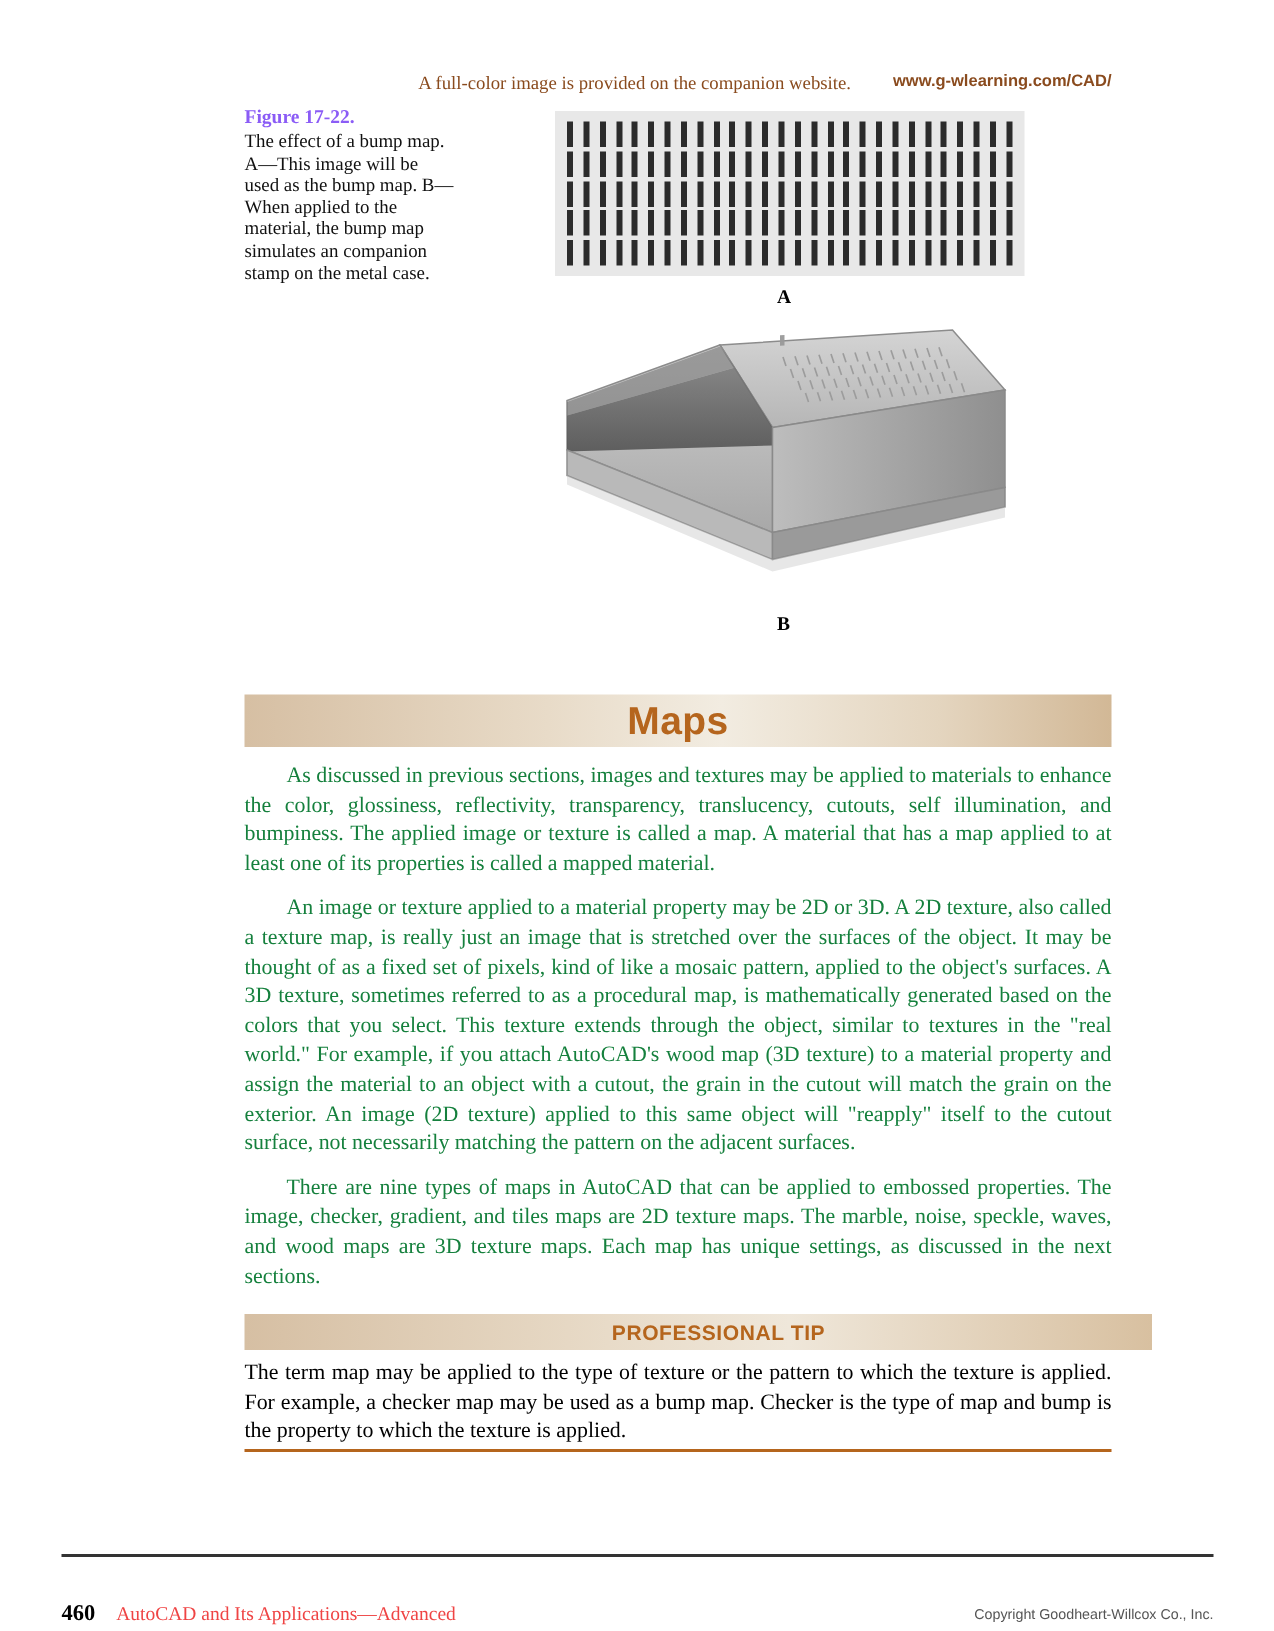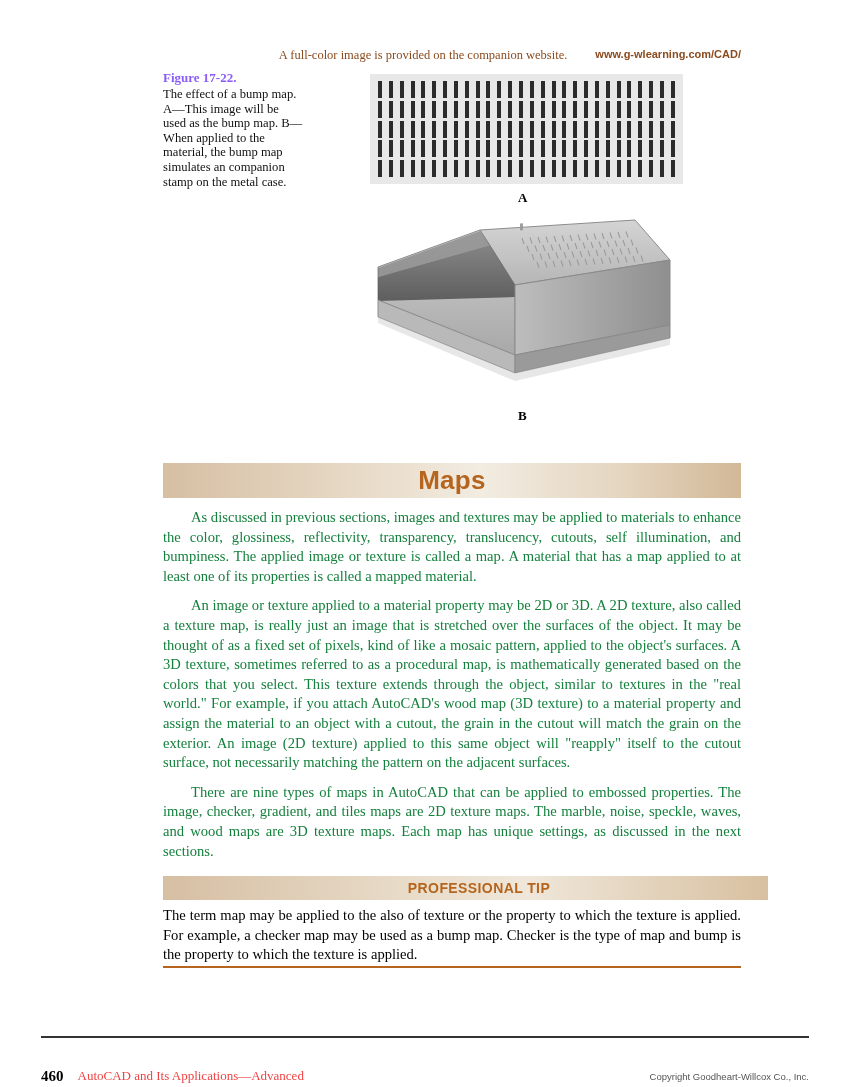--- a/index.html
+++ b/index.html
@@ -522,21 +522,21 @@
       <span>An image or texture applied to a material property may be 2D or 3D. A 2D texture, also called a texture map, is really just an image that is stretched over the surfaces of the object. It may be thought of as a fixed set of pixels, kind of like a mosaic pattern, applied to the object's surfaces. A 3D texture, sometimes referred to as a procedural map, is mathematically generated based on the colors that you select. This texture extends through the object, similar to textures in the "real world." For example, if you attach AutoCAD's wood map (3D texture) to a material property and assign the material to an object with a cutout, the grain in the cutout will match the grain on the exterior. An image (2D texture) applied to this same object will "reapply" itself to the cutout surface, not necessarily matching the pattern on the adjacent surfaces.</span>
     </p>
     <p>
       <span>There are nine types of maps in AutoCAD that can be applied to embossed properties. The image, checker, gradient, and tiles maps are 2D texture maps. The marble, noise, speckle, waves, and wood maps are 3D texture maps. Each map has unique settings, as discussed in the next sections.</span>
     </p>
   </div>
 
   <div class="tip-banner">
     <span>PROFESSIONAL TIP</span>
   </div>
-  <div class="tip-body">The term map may be applied to the also of texture or the property to which the texture is applied. For example, a checker map may be used as a bump map. Checker is the type of map and bump is the property to which the texture is applied.</div>
+  <div class="tip-body">The term map may be applied to the type of texture or the pattern to which the texture is applied. For example, a checker map may be used as a bump map. Checker is the type of map and bump is the property to which the texture is applied.</div>
   <div class="tip-rule"></div>
 
   <div class="footer-rule"></div>
   <div class="footer">
     <span class="footer-page">460</span>
     <span class="footer-title">AutoCAD and Its Applications—Advanced</span>
     <span class="footer-copy">Copyright Goodheart-Willcox Co., Inc.</span>
   </div>
 
 </div>

